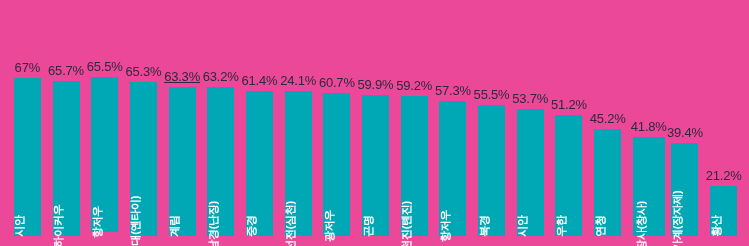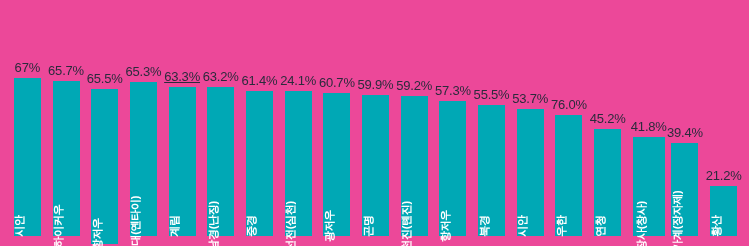--- a/index.html
+++ b/index.html
@@ -80,21 +80,21 @@
           <div class="bar-label" style="color: rgb(255, 255, 255);">시안</div>
         </div>
       </div>
       <div class="bar-group" style="left: 52.5263px; width: 27px; height: 155.125px; bottom: 10px;">
         <div class="bar-rect" style="height: 155.125px; background: rgb(0, 168, 181);"></div>
         <div class="bar-value" style="bottom: 158.125px; color: rgb(43, 43, 60);">65.7%</div>
         <div class="label-holder">
           <div class="bar-label" style="color: rgb(255, 255, 255);">하이커우</div>
         </div>
       </div>
-      <div class="bar-group" style="left: 91.2105px; width: 27px; height: 200px; bottom: 2px; border-radius: 10px;">
+      <div class="bar-group" style="left: 91.2105px; width: 27px; height: 200px; bottom: 14px; border-radius: 10px;">
         <div class="bar-rect" style="height: 154.653px; background: rgb(0, 168, 181);"></div>
         <div class="bar-value" style="bottom: 157.653px; color: rgb(43, 43, 60);">65.5%</div>
         <div class="label-holder">
           <div class="bar-label" style="color: rgb(255, 255, 255);">항저우</div>
         </div>
       </div>
       <div class="bar-group" style="left: 129.895px; width: 27px; height: 154.181px; bottom: 10px;">
         <div class="bar-rect" style="height: 154.181px; background: rgb(0, 168, 181);"></div>
         <div class="bar-value" style="bottom: 157.181px; color: rgb(43, 43, 60);">65.3%</div>
         <div class="label-holder">
@@ -166,21 +166,21 @@
       </div>
       <div class="bar-group" style="left: 516.737px; width: 27px; height: 126.792px; bottom: 10px;">
         <div class="bar-rect" style="height: 126.792px; background: rgb(0, 168, 181);"></div>
         <div class="bar-value" style="bottom: 129.792px; color: rgb(43, 43, 60);">53.7%</div>
         <div class="label-holder">
           <div class="bar-label" style="color: rgb(255, 255, 255);">시안</div>
         </div>
       </div>
       <div class="bar-group" style="left: 555.421px; width: 27px; height: 120.889px; bottom: 10px;">
         <div class="bar-rect" style="height: 120.889px; background: rgb(0, 168, 181);"></div>
-        <div class="bar-value" style="bottom: 123.889px; color: rgb(43, 43, 60);">76.0%</div>
+        <div class="bar-value" style="bottom: 123.889px; color: rgb(43, 43, 60);">51.2%</div>
         <div class="label-holder">
           <div class="bar-label" style="color: rgb(255, 255, 255);">우한</div>
         </div>
       </div>
       <div class="bar-group" style="left: 594.105px; width: 27px; height: 106.722px; bottom: 10px;">
         <div class="bar-rect" style="height: 106.722px; background: rgb(0, 168, 181);"></div>
         <div class="bar-value" style="bottom: 109.722px; color: rgb(43, 43, 60);">45.2%</div>
         <div class="label-holder">
           <div class="bar-label" style="color: rgb(255, 255, 255);">연청</div>
         </div>

